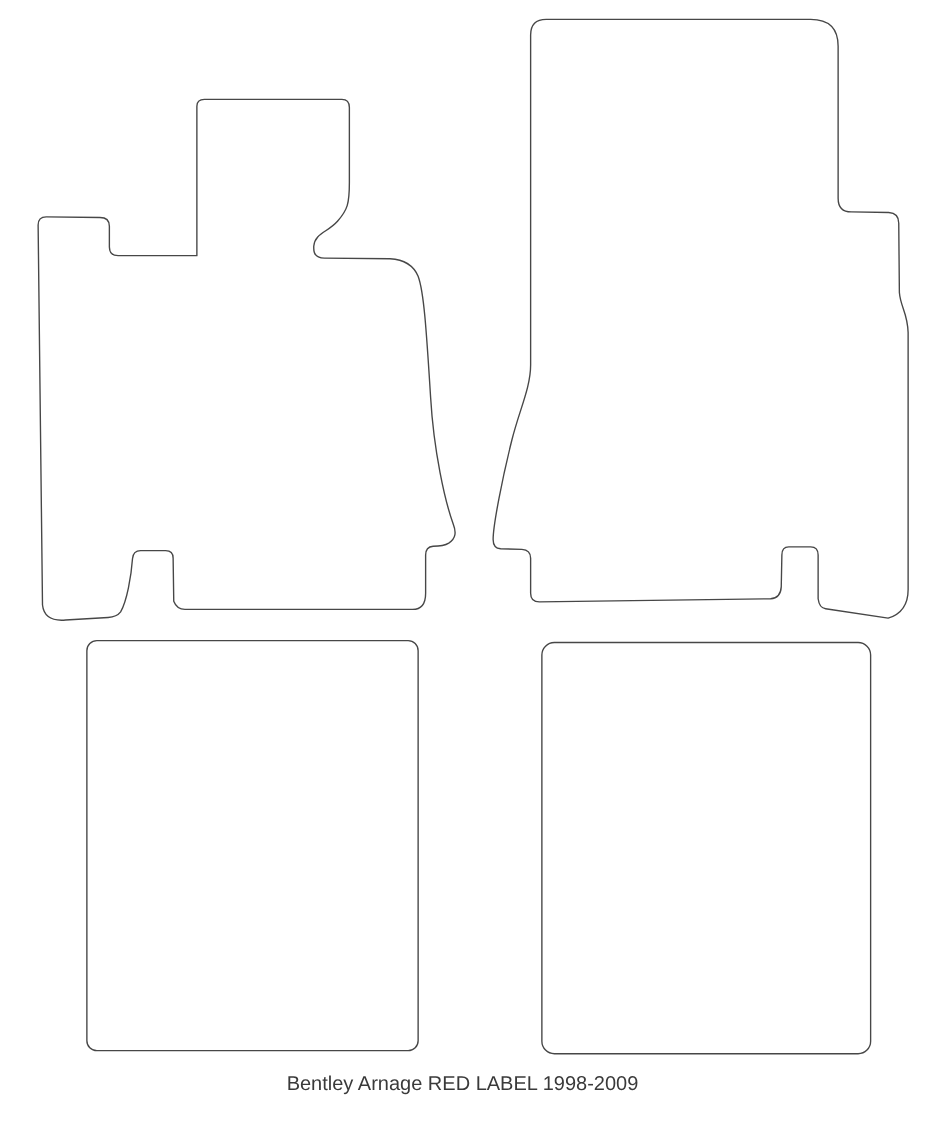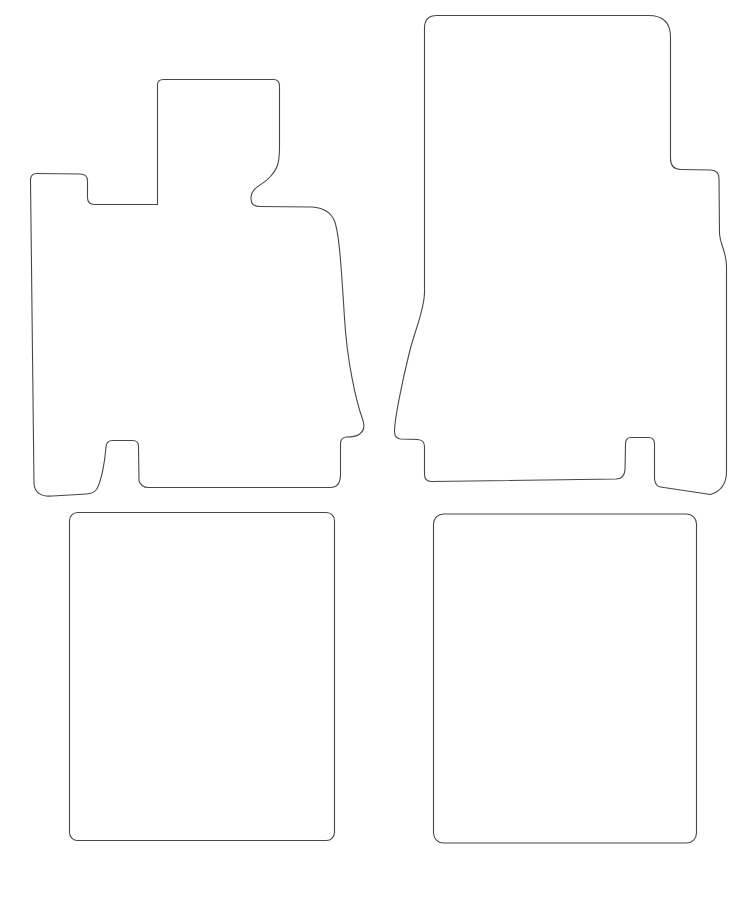--- a/index.html
+++ b/index.html
@@ -111,14 +111,15 @@
              Q 394.5 438.5 394.5 431.5
              C 394.5 420 402 382 409.5 352
              C 415.5 328 424.5 310 424.5 292
              Z" stroke="#474747"></path>
 
     <rect x="69.5" y="512.5" width="265" height="328" rx="8" ry="8" stroke="#474747"></rect>
 
     <rect x="433.5" y="514" width="263" height="329" rx="10" ry="10" stroke="#474747"></rect>
   </svg>
 
+  <div id="caption">Bentley Arnage RED LABEL 1998-2009</div>
 
 </div>
 
 </body></html>

